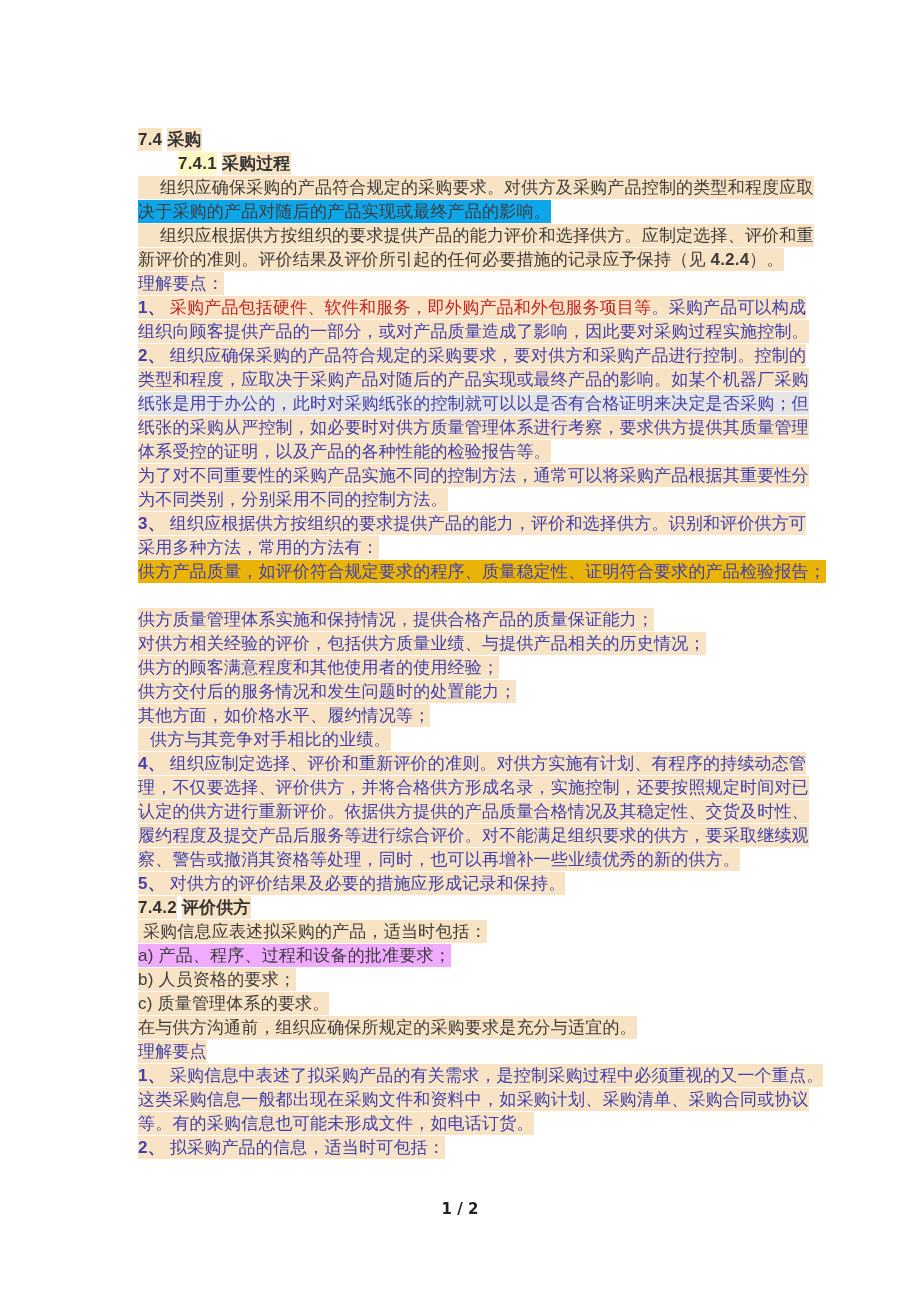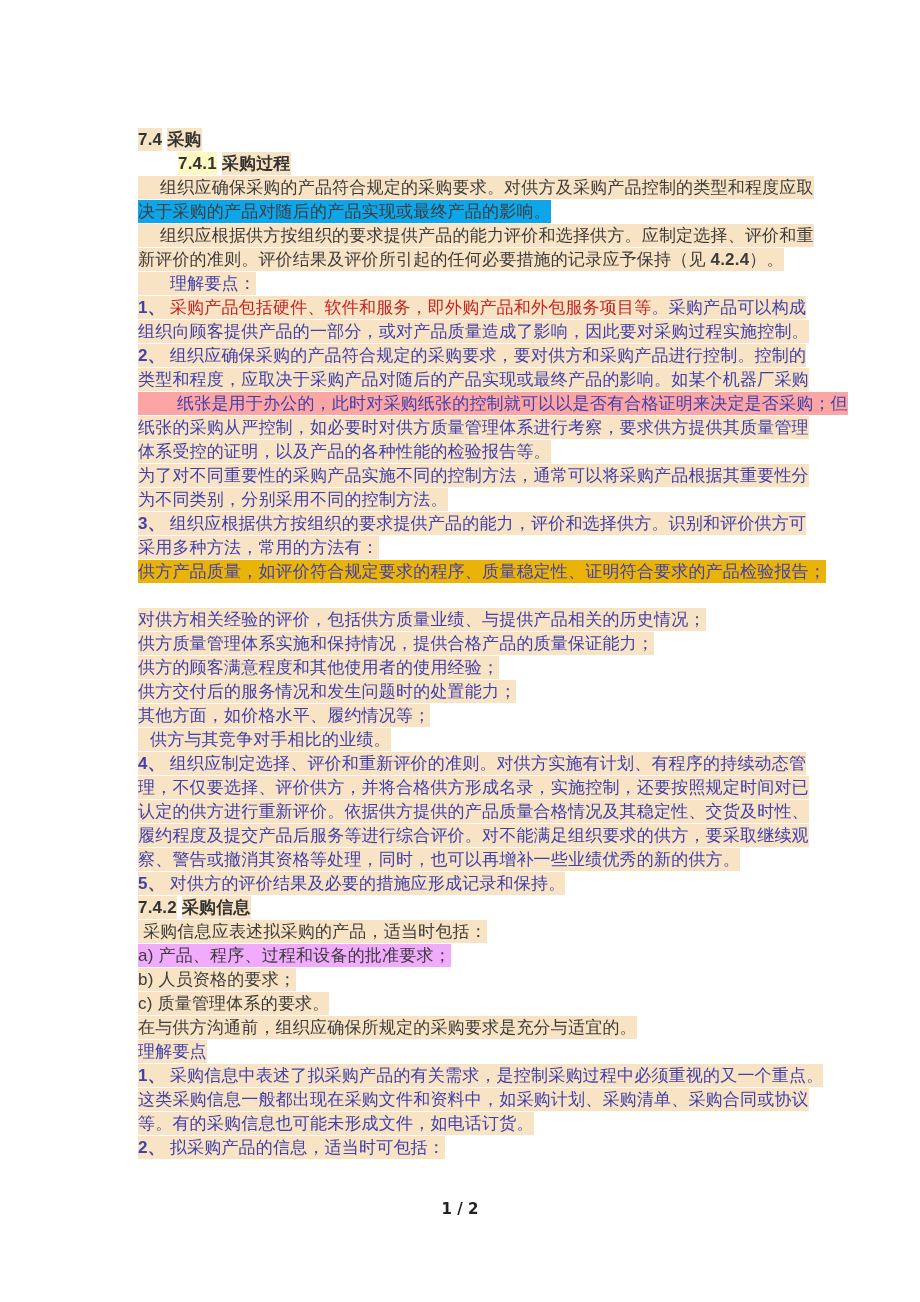--- a/index.html
+++ b/index.html
@@ -39,47 +39,47 @@
 <body>
 
 <div class="page">
   <div class="content">
       <div class="line"><span style="color: rgb(51, 51, 51); font-weight: bold; background-color: rgb(248, 227, 196);">7.4</span><span style="color: rgb(51, 51, 51);"> </span><span style="color: rgb(51, 51, 51); font-weight: bold; background-color: rgb(248, 227, 196);">采购</span></div>
       <div class="line"><span style="color: rgb(51, 51, 51); font-weight: bold; background-color: #fef9c3; margin-left: 40px;">7.4.1</span><span style="color: rgb(51, 51, 51);"> </span><span style="color: rgb(51, 51, 51); font-weight: bold; background-color: rgb(248, 227, 196);">采购过程</span></div>
       <div class="line"><span style="color: rgb(60, 60, 60); background-color: rgb(248, 227, 196);">　 组织应确保采购的产品符合规定的采购要求。对供方及采购产品控制的类型和程度应取</span></div>
       <div class="line"><span style="color: rgb(60, 60, 60); background-color: #0ea5e9;">决于采购的产品对随后的产品实现或最终产品的影响。</span></div>
       <div class="line"><span style="color: rgb(60, 60, 60); background-color: rgb(248, 227, 196);">　 组织应根据供方按组织的要求提供产品的能力评价和选择供方。应制定选择、评价和重</span></div>
       <div class="line"><span style="color: rgb(60, 60, 60); background-color: rgb(248, 227, 196);">新评价的准则。评价结果及评价所引起的任何必要措施的记录应予保持（见 </span><span style="color: rgb(60, 60, 60); font-weight: bold; background-color: rgb(248, 227, 196);">4.2.4</span><span style="color: rgb(60, 60, 60); background-color: rgb(248, 227, 196);">）。</span></div>
-      <div class="line"><span style="color: rgb(65, 64, 172); background-color: rgb(248, 227, 196); padding-left: 32px;">理解要点：</span></div>
+      <div class="line"><span style="color: rgb(65, 64, 172); background-color: rgb(248, 227, 196);">理解要点：</span></div>
       <div class="line"><span style="color: rgb(65, 64, 172); font-weight: bold; background-color: rgb(248, 227, 196);">1、 </span><span style="color: rgb(195, 36, 34); background-color: rgb(248, 227, 196);">采购产品包括硬件、软件和服务，即外购产品和外包服务项目等</span><span style="color: rgb(65, 64, 172); background-color: rgb(248, 227, 196);">。采购产品可以构成</span></div>
       <div class="line"><span style="color: rgb(65, 64, 172); background-color: rgb(248, 227, 196);">组织向顾客提供产品的一部分，或对产品质量造成了影响，因此要对采购过程实施控制。</span></div>
       <div class="line"><span style="color: rgb(65, 64, 172); font-weight: bold; background-color: rgb(248, 227, 196);">2、 </span><span style="color: rgb(65, 64, 172); background-color: rgb(248, 227, 196);">组织应确保采购的产品符合规定的采购要求，要对供方和采购产品进行控制。控制的</span></div>
       <div class="line"><span style="color: rgb(65, 64, 172); background-color: rgb(248, 227, 196);">类型和程度，应取决于采购产品对随后的产品实现或最终产品的影响。如某个机器厂采购</span></div>
-      <div class="line"><span style="color: rgb(65, 64, 172); background-color: #fca5a5; padding-left: 39px;">纸张是用于办公的，此时对采购纸张的控制就可以以是否有合格证明来决定是否采购；但</span></div>
+      <div class="line"><span style="color: rgb(65, 64, 172); background-color: #e5e5e5;">纸张是用于办公的，此时对采购纸张的控制就可以以是否有合格证明来决定是否采购；但</span></div>
       <div class="line"><span style="color: rgb(65, 64, 172); background-color: rgb(248, 227, 196);">纸张的采购从严控制，如必要时对供方质量管理体系进行考察，要求供方提供其质量管理</span></div>
       <div class="line"><span style="color: rgb(65, 64, 172); background-color: rgb(248, 227, 196);">体系受控的证明，以及产品的各种性能的检验报告等。</span></div>
       <div class="line"><span style="color: rgb(65, 64, 172); background-color: rgb(248, 227, 196);">为了对不同重要性的采购产品实施不同的控制方法，通常可以将采购产品根据其重要性分</span></div>
       <div class="line"><span style="color: rgb(65, 64, 172); background-color: rgb(248, 227, 196);">为不同类别，分别采用不同的控制方法。</span></div>
       <div class="line"><span style="color: rgb(65, 64, 172); font-weight: bold; background-color: rgb(248, 227, 196);">3、 </span><span style="color: rgb(65, 64, 172); background-color: rgb(248, 227, 196);">组织应根据供方按组织的要求提供产品的能力，评价和选择供方。识别和评价供方可</span></div>
       <div class="line"><span style="color: rgb(65, 64, 172); background-color: rgb(248, 227, 196);">采用多种方法，常用的方法有：</span></div>
       <div class="line"><span style="color: rgb(65, 64, 172); background-color: #eab308;">供方产品质量，如评价符合规定要求的程序、质量稳定性、证明符合要求的产品检验报告；</span></div>
       <div class="line"></div>
+      <div class="line"><span style="color: rgb(65, 64, 172); background-color: rgb(248, 227, 196);">供方质量管理体系实施和保持情况，提供合格产品的质量保证能力；</span></div>
       <div class="line"><span style="color: rgb(65, 64, 172); background-color: rgb(248, 227, 196);">对供方相关经验的评价，包括供方质量业绩、与提供产品相关的历史情况；</span></div>
-      <div class="line"><span style="color: rgb(65, 64, 172); background-color: rgb(248, 227, 196);">供方质量管理体系实施和保持情况，提供合格产品的质量保证能力；</span></div>
       <div class="line"><span style="color: rgb(65, 64, 172); background-color: rgb(248, 227, 196);">供方的顾客满意程度和其他使用者的使用经验；</span></div>
       <div class="line"><span style="color: rgb(65, 64, 172); background-color: rgb(248, 227, 196);">供方交付后的服务情况和发生问题时的处置能力；</span></div>
       <div class="line"><span style="color: rgb(65, 64, 172); background-color: rgb(248, 227, 196);">其他方面，如价格水平、履约情况等；</span></div>
       <div class="line"><span style="color: rgb(65, 64, 172); background-color: rgb(248, 227, 196); padding-left: 12px;">供方与其竞争对手相比的业绩。</span></div>
       <div class="line"><span style="color: rgb(65, 64, 172); font-weight: bold; background-color: rgb(248, 227, 196);">4、 </span><span style="color: rgb(65, 64, 172); background-color: rgb(248, 227, 196);">组织应制定选择、评价和重新评价的准则。对供方实施有计划、有程序的持续动态管</span></div>
       <div class="line"><span style="color: rgb(65, 64, 172); background-color: rgb(248, 227, 196);">理，不仅要选择、评价供方，并将合格供方形成名录，实施控制，还要按照规定时间对已</span></div>
       <div class="line"><span style="color: rgb(65, 64, 172); background-color: rgb(248, 227, 196);">认定的供方进行重新评价。依据供方提供的产品质量合格情况及其稳定性、交货及时性、</span></div>
       <div class="line"><span style="color: rgb(65, 64, 172); background-color: rgb(248, 227, 196);">履约程度及提交产品后服务等进行综合评价。对不能满足组织要求的供方，要采取继续观</span></div>
       <div class="line"><span style="color: rgb(65, 64, 172); background-color: rgb(248, 227, 196);">察、警告或撤消其资格等处理，同时，也可以再增补一些业绩优秀的新的供方。</span></div>
       <div class="line"><span style="color: rgb(65, 64, 172); font-weight: bold; background-color: rgb(248, 227, 196);">5、 </span><span style="color: rgb(65, 64, 172); background-color: rgb(248, 227, 196);">对供方的评价结果及必要的措施应形成记录和保持。</span></div>
-      <div class="line"><span style="color: rgb(51, 51, 51); font-weight: bold; background-color: rgb(248, 227, 196);">7.4.2</span><span style="color: rgb(51, 51, 51);"> </span><span style="color: rgb(51, 51, 51); font-weight: bold; background-color: rgb(248, 227, 196);">采购信息</span></div>
+      <div class="line"><span style="color: rgb(51, 51, 51); font-weight: bold; background-color: rgb(248, 227, 196);">7.4.2</span><span style="color: rgb(51, 51, 51);"> </span><span style="color: rgb(51, 51, 51); font-weight: bold; background-color: rgb(248, 227, 196);">评价供方</span></div>
       <div class="line"><span style="color: rgb(60, 60, 60); background-color: rgb(248, 227, 196);"> 采购信息应表述拟采购的产品，适当时包括：</span></div>
       <div class="line"><span style="color: rgb(60, 60, 60); background-color: #f0abfc;">a) 产品、程序、过程和设备的批准要求；</span></div>
       <div class="line"><span style="color: rgb(60, 60, 60); background-color: rgb(248, 227, 196);">b) 人员资格的要求；</span></div>
       <div class="line"><span style="color: rgb(60, 60, 60); background-color: rgb(248, 227, 196);">c) 质量管理体系的要求。</span></div>
       <div class="line"><span style="color: rgb(60, 60, 60); background-color: rgb(248, 227, 196);">在与供方沟通前，组织应确保所规定的采购要求是充分与适宜的。</span></div>
       <div class="line"><span style="color: rgb(65, 64, 172); background-color: rgb(248, 227, 196);">理解要点</span></div>
       <div class="line"><span style="color: rgb(65, 64, 172); font-weight: bold; background-color: rgb(248, 227, 196);">1、 </span><span style="color: rgb(65, 64, 172); background-color: rgb(248, 227, 196);">采购信息中表述了拟采购产品的有关需求，是控制采购过程中必须重视的又一个重点。</span></div>
       <div class="line"><span style="color: rgb(65, 64, 172); background-color: rgb(248, 227, 196);">这类采购信息一般都出现在采购文件和资料中，如采购计划、采购清单、采购合同或协议</span></div>
       <div class="line"><span style="color: rgb(65, 64, 172); background-color: rgb(248, 227, 196);">等。有的采购信息也可能未形成文件，如电话订货。</span></div>
       <div class="line"><span style="color: rgb(65, 64, 172); font-weight: bold; background-color: rgb(248, 227, 196);">2、 </span><span style="color: rgb(65, 64, 172); background-color: rgb(248, 227, 196);">拟采购产品的信息，适当时可包括：</span></div>

